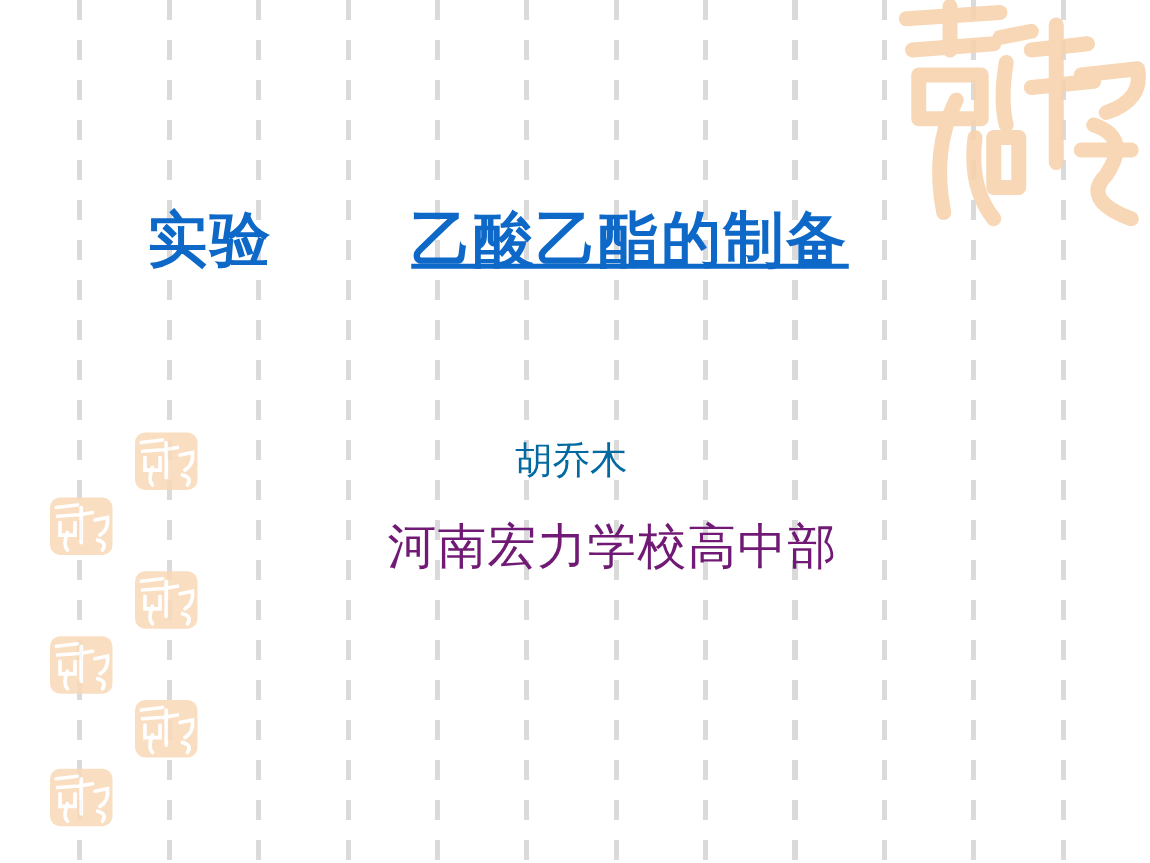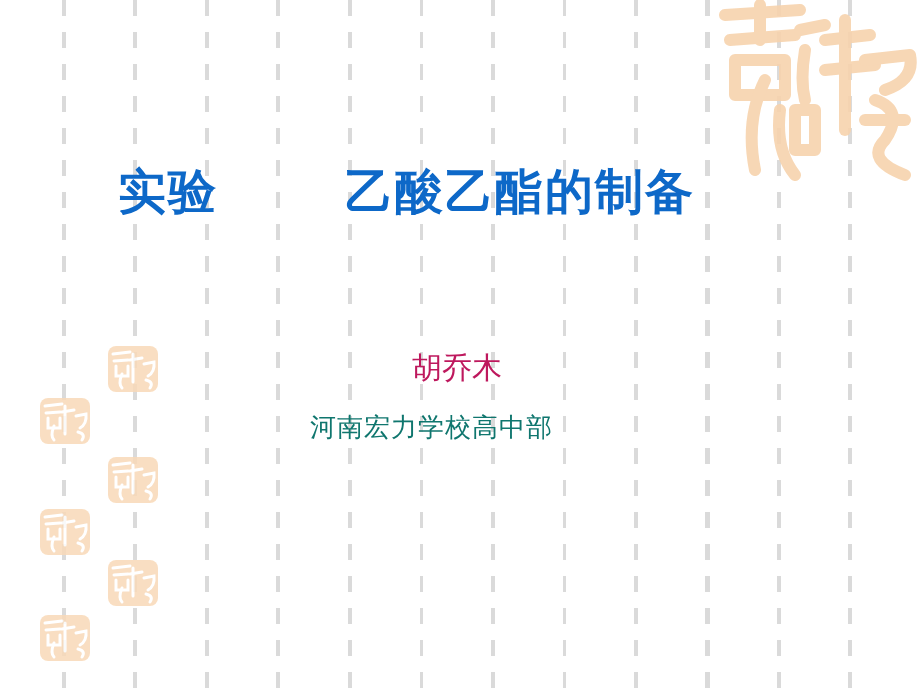--- a/index.html
+++ b/index.html
@@ -28,30 +28,30 @@
       position: absolute; left: 705px; top: 0px; width: 215px; height: 190px;
       opacity: 0.9;
     }
     .title {
       position: absolute; top: 160px; left: 0; width: 920px;
       font-family: "DejaVu Sans", sans-serif;
       font-size: 48px; font-weight: bold; color: #0d68c8;
       white-space: nowrap;
     }
     .title .t1 { position: absolute; left: 118px; letter-spacing: 2px; }
-    .title .t2 { position: absolute; left: 345px; letter-spacing: 2px; }
+    .title .t2 { position: absolute; left: 329px; letter-spacing: 2px; text-decoration: underline; }
     .author {
       position: absolute; top: 348px; left: 412px;
       font-family: "DejaVu Serif", serif;
-      font-size: 30px; color: #be185d;
+      font-size: 30px; color: #0369a1;
     }
     .school {
       position: absolute; top: 410px; left: 310px;
       font-family: Liberation Sans, sans-serif;
-      font-size: 26px; color: #0f766e;
+      font-size: 39px; color: #701a75;
       letter-spacing: 1px;
     }
   </style>
 </head>
 <body>
 
 <div class="grid"></div>
 
 <div class="big-seal">
   <svg width="215" height="190" viewBox="0 0 215 190">

